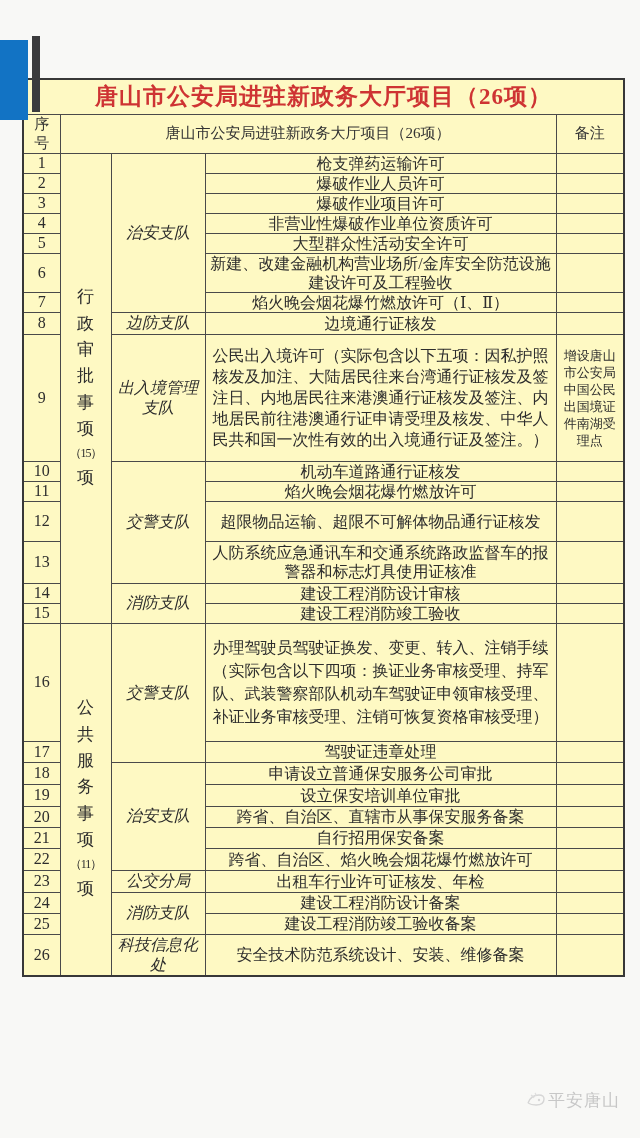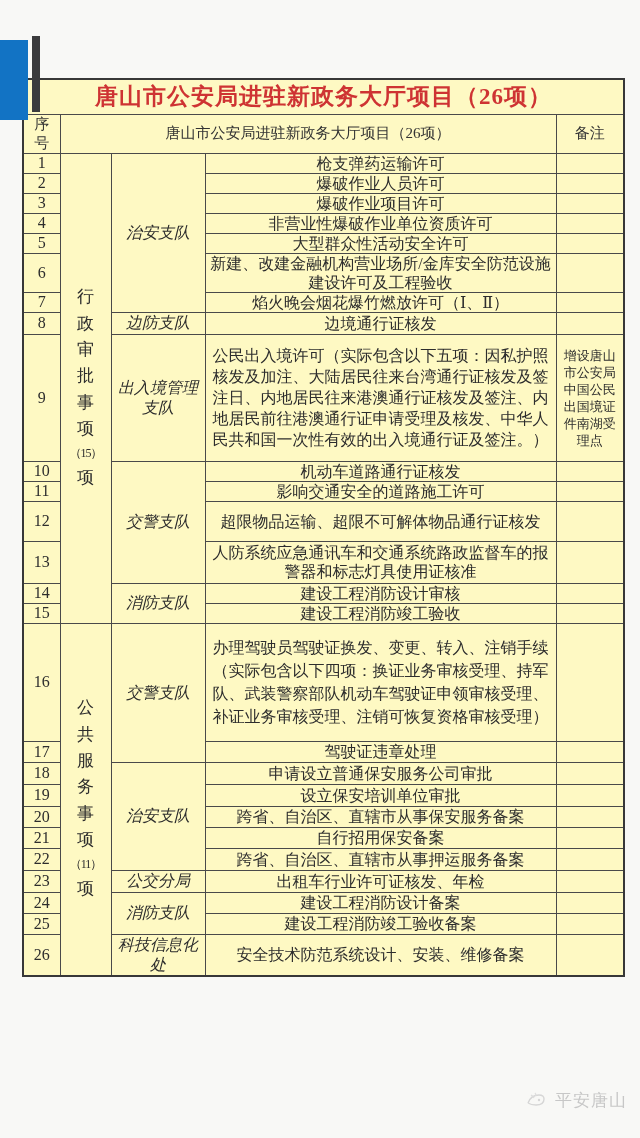--- a/index.html
+++ b/index.html
@@ -13,21 +13,21 @@
   .doc-table td{border:1px solid #4a4a4a;text-align:center;vertical-align:middle;
                 padding:0 3px;overflow:hidden;}
   .title-cell{font-size:23px;font-weight:bold;color:#ce3333;letter-spacing:1px;}
   .hdr{font-size:15px;color:#333;}
   .num{font-size:16px;}
   .cat div{font-size:17px;line-height:1.55;}
   .cat .cat-paren{font-size:12px;letter-spacing:-1px;line-height:1.9;}
   .dept{font-size:16px;line-height:1.25;padding:0 2px;font-style:italic;}
   .item{font-size:16px;line-height:19px;padding:0 4px;}
   .remark{font-size:13px;line-height:17px;padding:0 2px;}
-  .footer{position:absolute;left:524px;top:1088px;display:flex;align-items:center;gap:7px;
+  .footer{position:absolute;left:524px;top:1088px;display:flex;align-items:center;
           color:#c7c7c7;z-index:2;}
   .footer .brand{font-size:17px;letter-spacing:1px;font-family:"Liberation Sans",sans-serif;}
 </style>
 </head>
 <body>
 
 <div class="page">
   <div class="blue-block"></div>
   <div class="dark-bar"></div>
 
@@ -107,21 +107,21 @@
           <td class="remark">增设唐山市公安局中国公民出国境证件南湖受理点</td>
         </tr>
         <tr style="height: 20px;">
           <td class="num">10</td>
           <td class="dept" rowspan="4">交警支队</td>
           <td class="item">机动车道路通行证核发</td>
           <td class="remark"></td>
         </tr>
         <tr style="height: 20px;">
           <td class="num">11</td>
-          <td class="item">影响交通安全的道路施工许可</td>
+          <td class="item">焰火晚会烟花爆竹燃放许可</td>
           <td class="remark"></td>
         </tr>
         <tr style="height: 40px;">
           <td class="num">12</td>
           <td class="item">超限物品运输、超限不可解体物品通行证核发</td>
           <td class="remark"></td>
         </tr>
         <tr style="height: 42px;">
           <td class="num">13</td>
           <td class="item">人防系统应急通讯车和交通系统路政监督车的报警器和标志灯具使用证核准</td>
@@ -175,21 +175,21 @@
           <td class="item">跨省、自治区、直辖市从事保安服务备案</td>
           <td class="remark"></td>
         </tr>
         <tr style="height: 21px;">
           <td class="num">21</td>
           <td class="item">自行招用保安备案</td>
           <td class="remark"></td>
         </tr>
         <tr style="height: 22px;">
           <td class="num">22</td>
-          <td class="item">跨省、自治区、直辖市从事押运服务备案</td>
+          <td class="item">跨省、自治区、焰火晚会烟花爆竹燃放许可</td>
           <td class="remark"></td>
         </tr>
         <tr style="height: 22px;">
           <td class="num">23</td>
           <td class="dept" rowspan="1">公交分局</td>
           <td class="item">出租车行业许可证核发、年检</td>
           <td class="remark"></td>
         </tr>
         <tr style="height: 21px; padding-left: 21px;">
           <td class="num">24</td>

